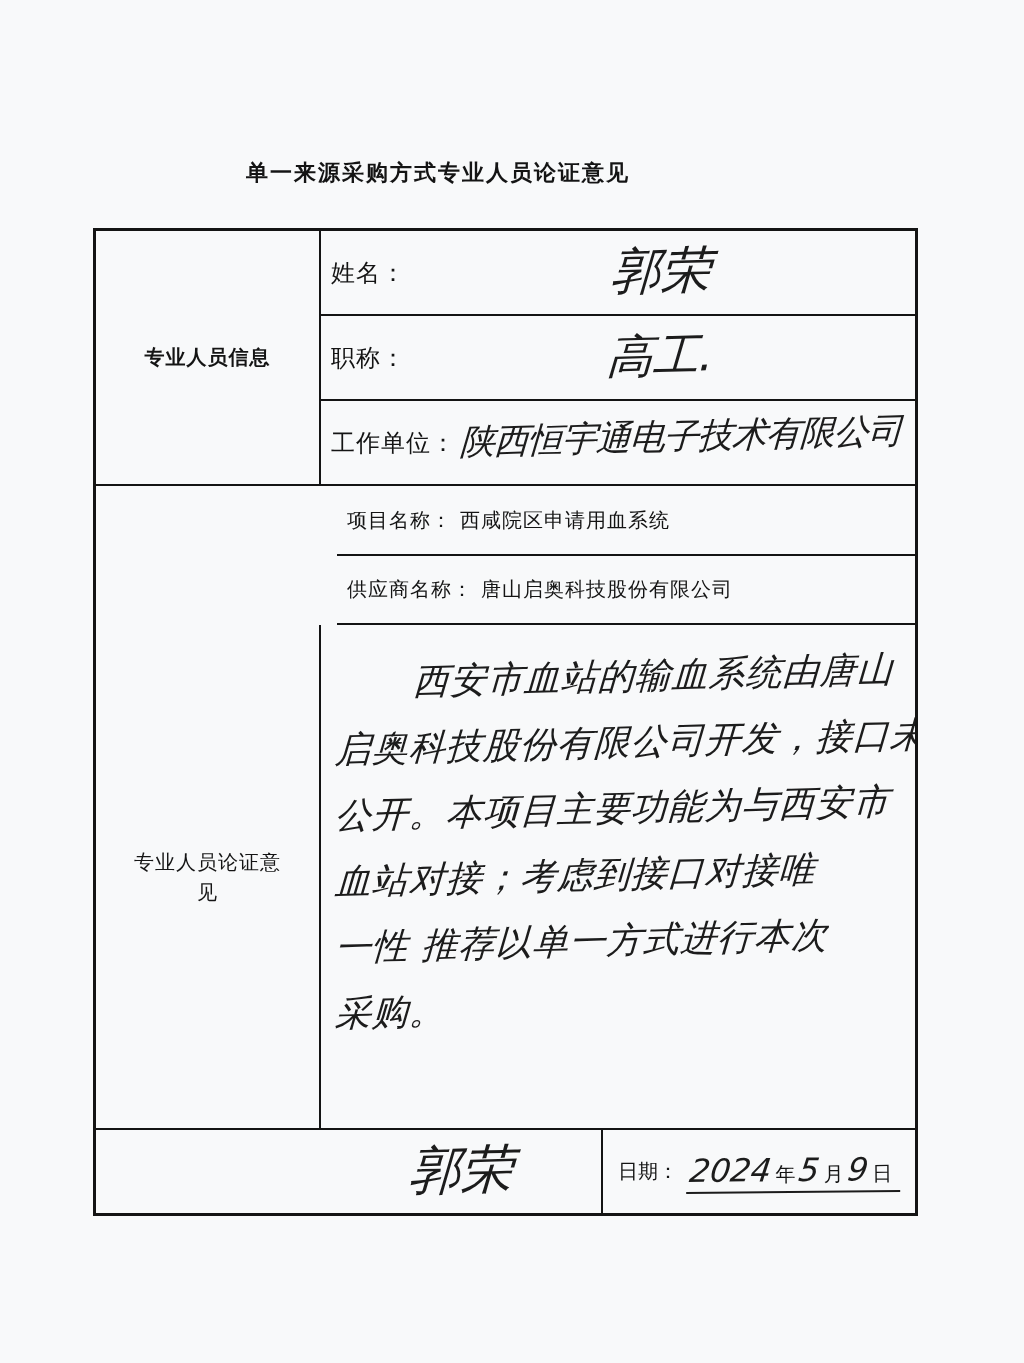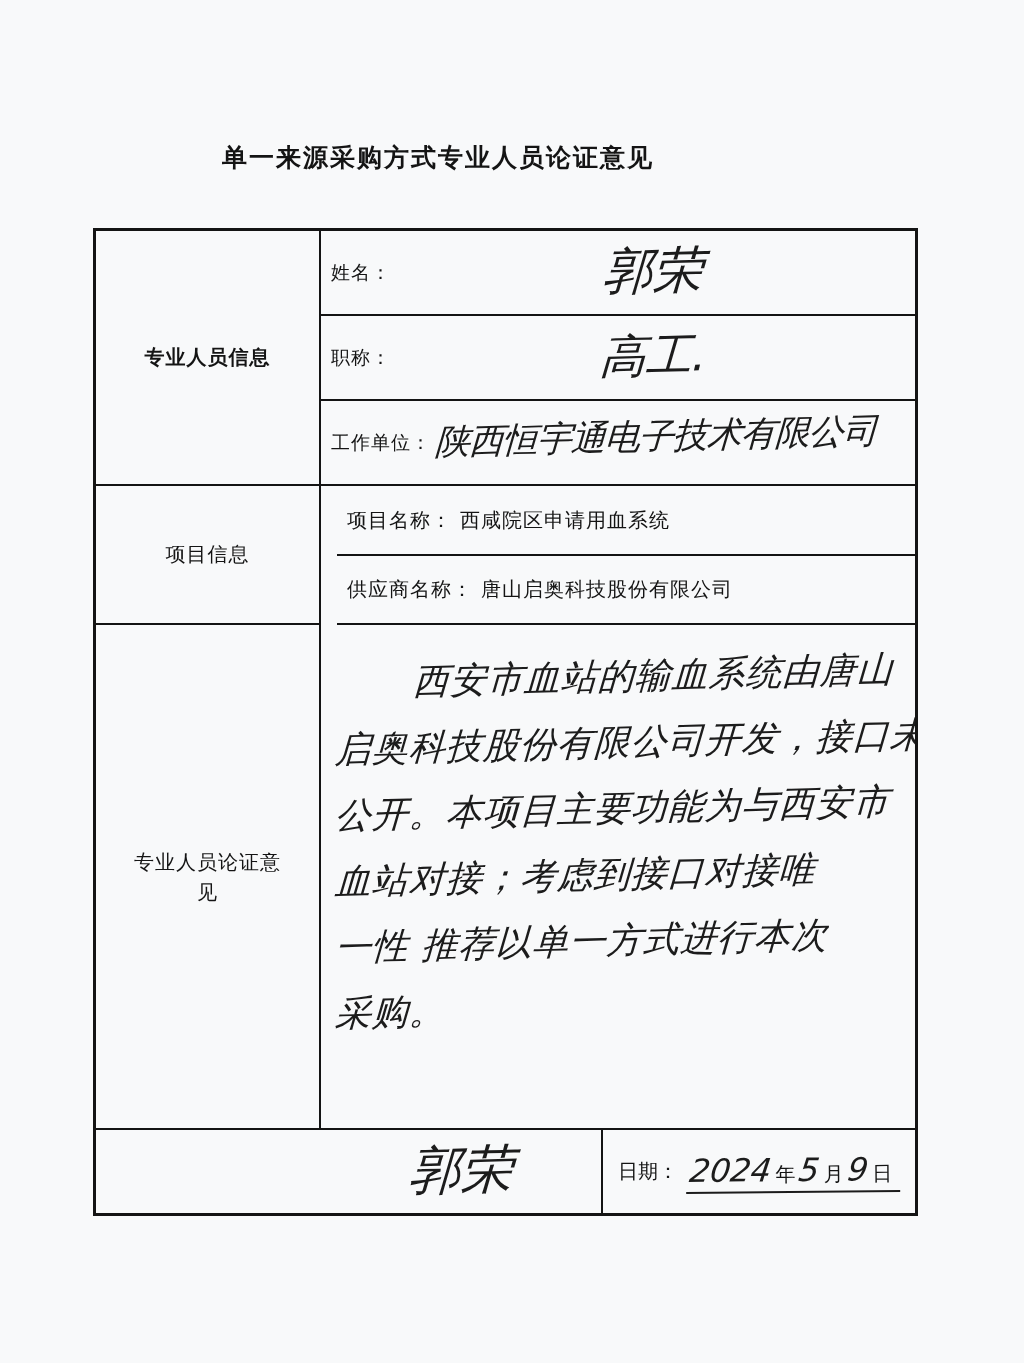--- a/index.html
+++ b/index.html
@@ -3,22 +3,22 @@
 <meta charset="utf-8">
 <style>
   html,body{margin:0;padding:0;}
   body{
     width:1024px;height:1363px;position:relative;
     background:#f8f9fa;
     font-family:"Liberation Sans",sans-serif;
     color:#1a1a1a;overflow:hidden;
   }
   .doc-title{
-    position:absolute;top:141px;left:0;width:876px;
-    text-align:center;font-size:25px;font-weight:bold;letter-spacing:2px;
+    position:absolute;top:158px;left:0;width:876px;
+    text-align:center;font-size:22px;font-weight:bold;letter-spacing:2px;
     color:#141414;
   }
   .doc-table{
     position:absolute;left:93px;top:228px;width:825px;height:988px;
     border:3px solid #141414;box-sizing:border-box;
     display:grid;
     grid-template-columns:225px 1fr;
     grid-template-rows:85px 85px 85px 70px 69px 1fr 83px;
     background:transparent;
   }
@@ -29,21 +29,21 @@
     display:flex;align-items:center;justify-content:center;
     font-size:20px;letter-spacing:1px;color:#141414;text-align:center;
   }
   .span3{grid-row:1/4;grid-column:1/2;font-weight:bold;}
   .span2{grid-row:4/6;grid-column:1/2;}
   .opinion-label{grid-row:6/7;grid-column:1/2;padding:16px 28px;line-height:30px;}
   .sign-label{grid-row:7/8;grid-column:1/2;}
   .field-row{
     grid-column:2/3;display:flex;align-items:center;padding-left:10px;
   }
-  .field-label{font-size:19px;letter-spacing:1px;white-space:nowrap;color:#141414;text-align:center;}
+  .field-label{font-size:24px;letter-spacing:1px;white-space:nowrap;color:#141414;text-align:center;}
   .field-value-center{flex:1;text-align:center;}
   .printed-line{
     grid-column:2/3;display:flex;align-items:center;padding-left:10px;
     font-size:20px;letter-spacing:1px;color:#141414;margin-left:16px;
   }
   .printed-line .val{margin-left:8px;}
   
   .hw{
     font-family:"DejaVu Sans",sans-serif;font-style:italic;
     color:#1c1c1c;transform:rotate(-1.5deg) skewX(-4deg);
@@ -83,23 +83,20 @@
 </style>
 </head>
 <body>
 
 <div class="doc-title">单一来源采购方式专业人员论证意见</div>
 
 <div class="doc-table">
 
   <div class="cell b-r b-b label-cell span3">
     <span>专业人员信息</span>
-  </div>
-  <div class="cell b-r b-b label-cell span2">
-    <span>项目信息</span>
   </div>
   <div class="cell b-r b-b label-cell opinion-label">
     <span>专业人员论证意见</span>
   </div>
 
   <div class="cell b-b field-row" style="grid-row:1/2;">
     <span class="field-label">姓名：</span>
     <span class="field-value-center">
       <span class="hw hw-name">郭荣</span>
     </span>

